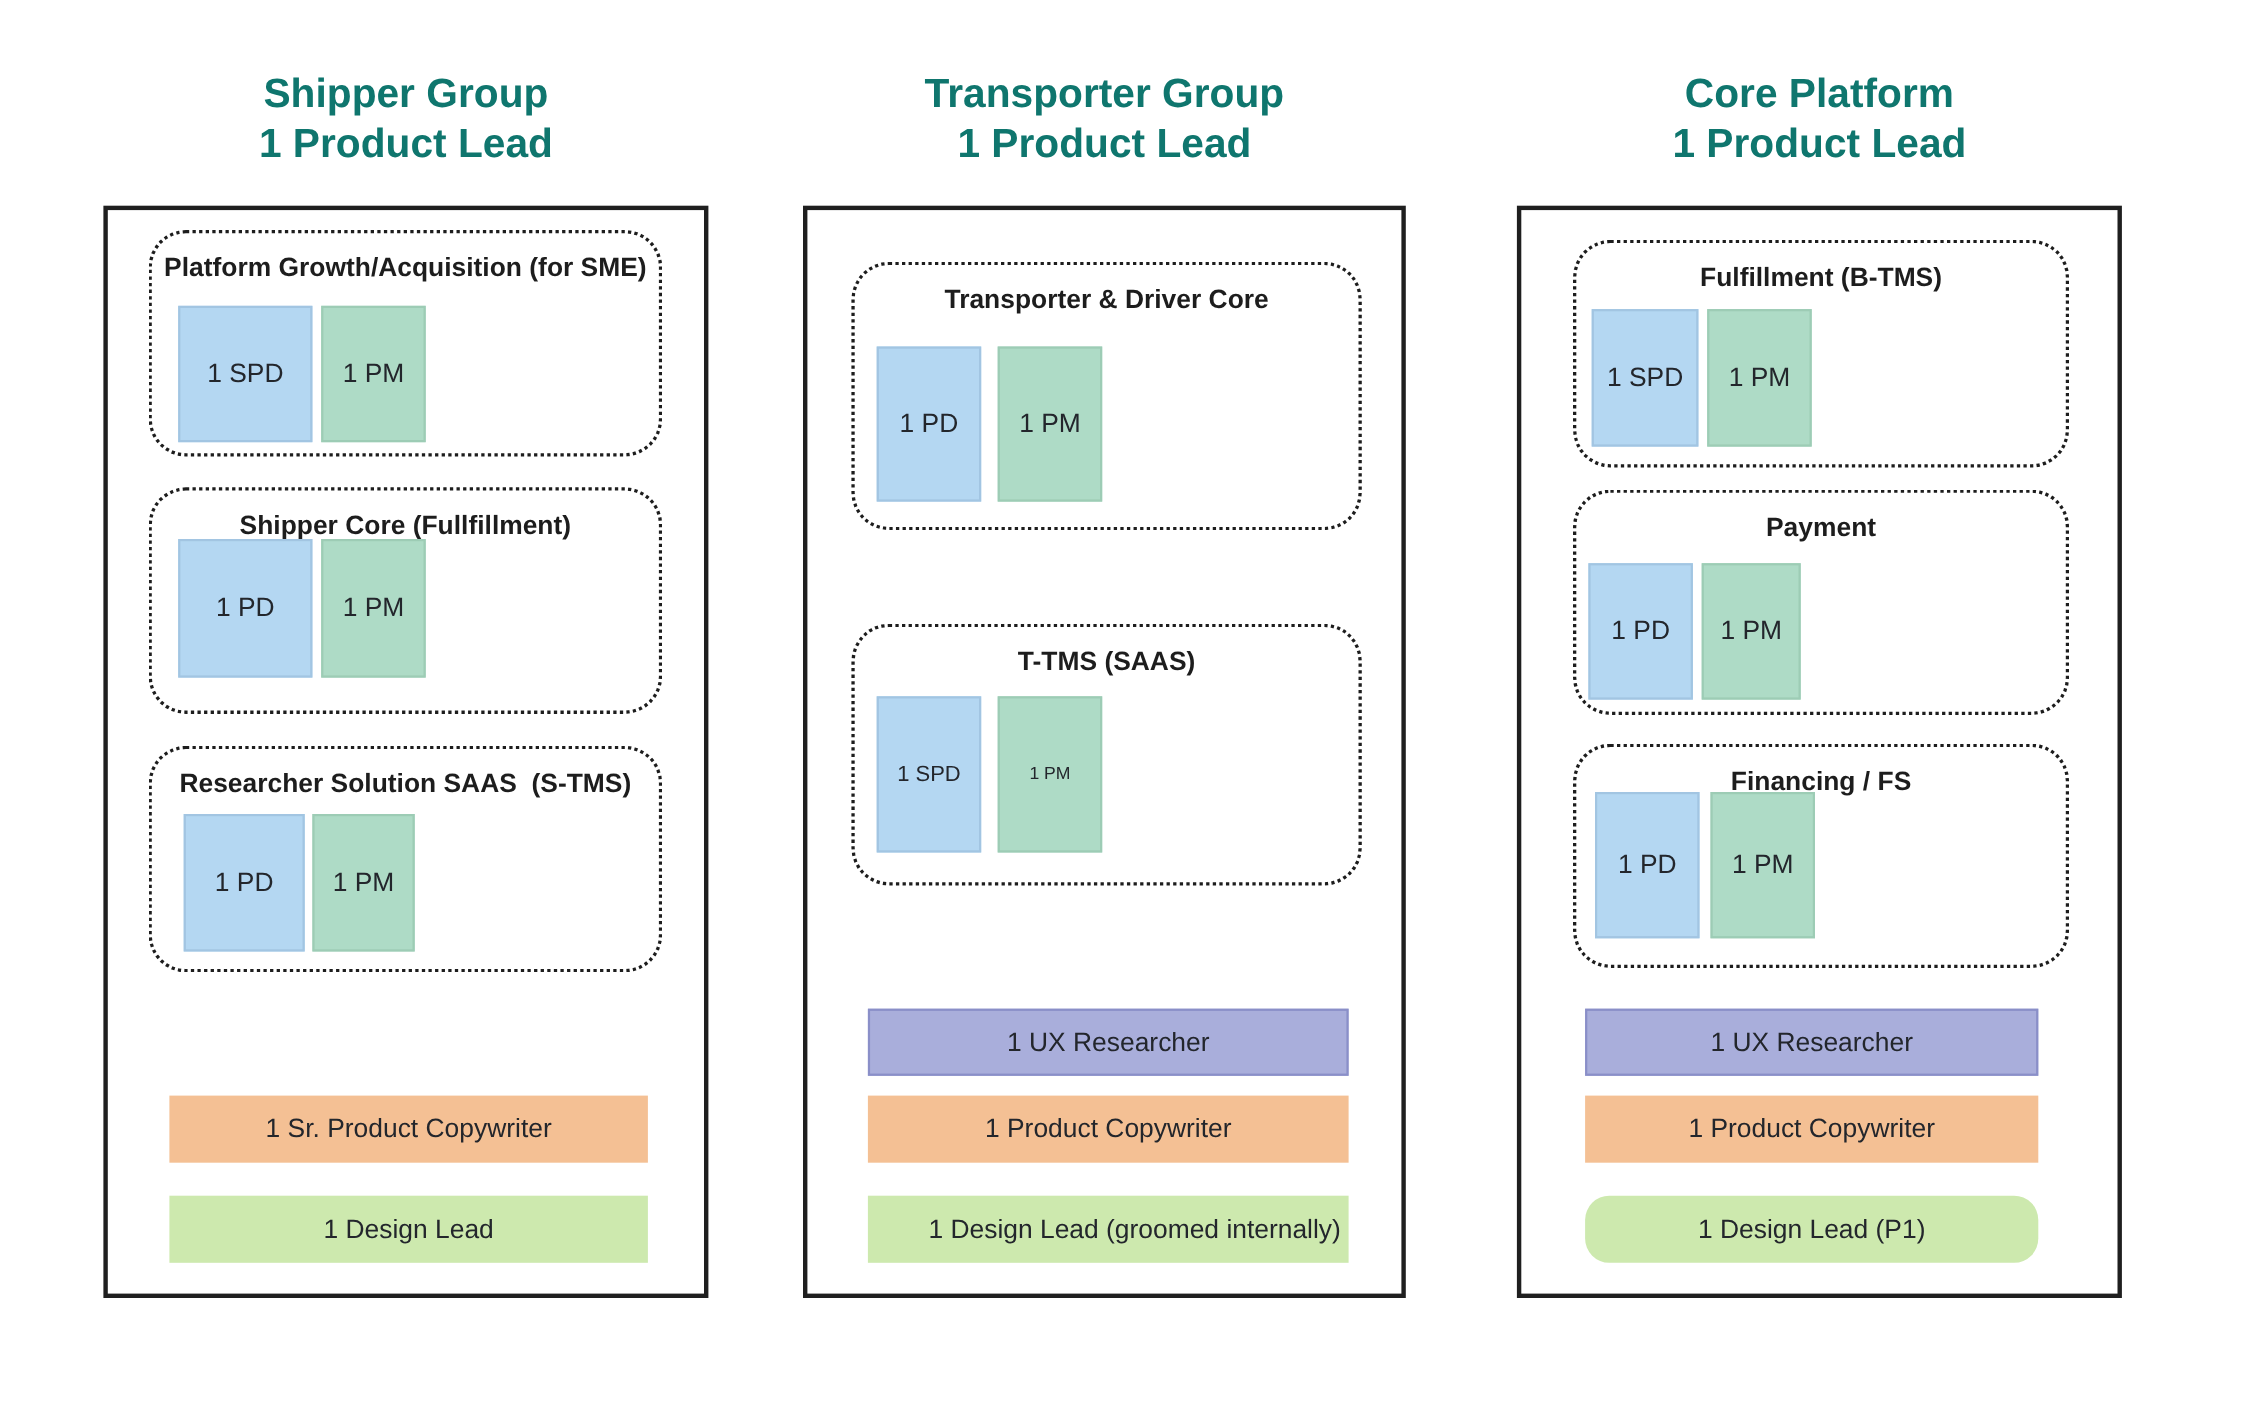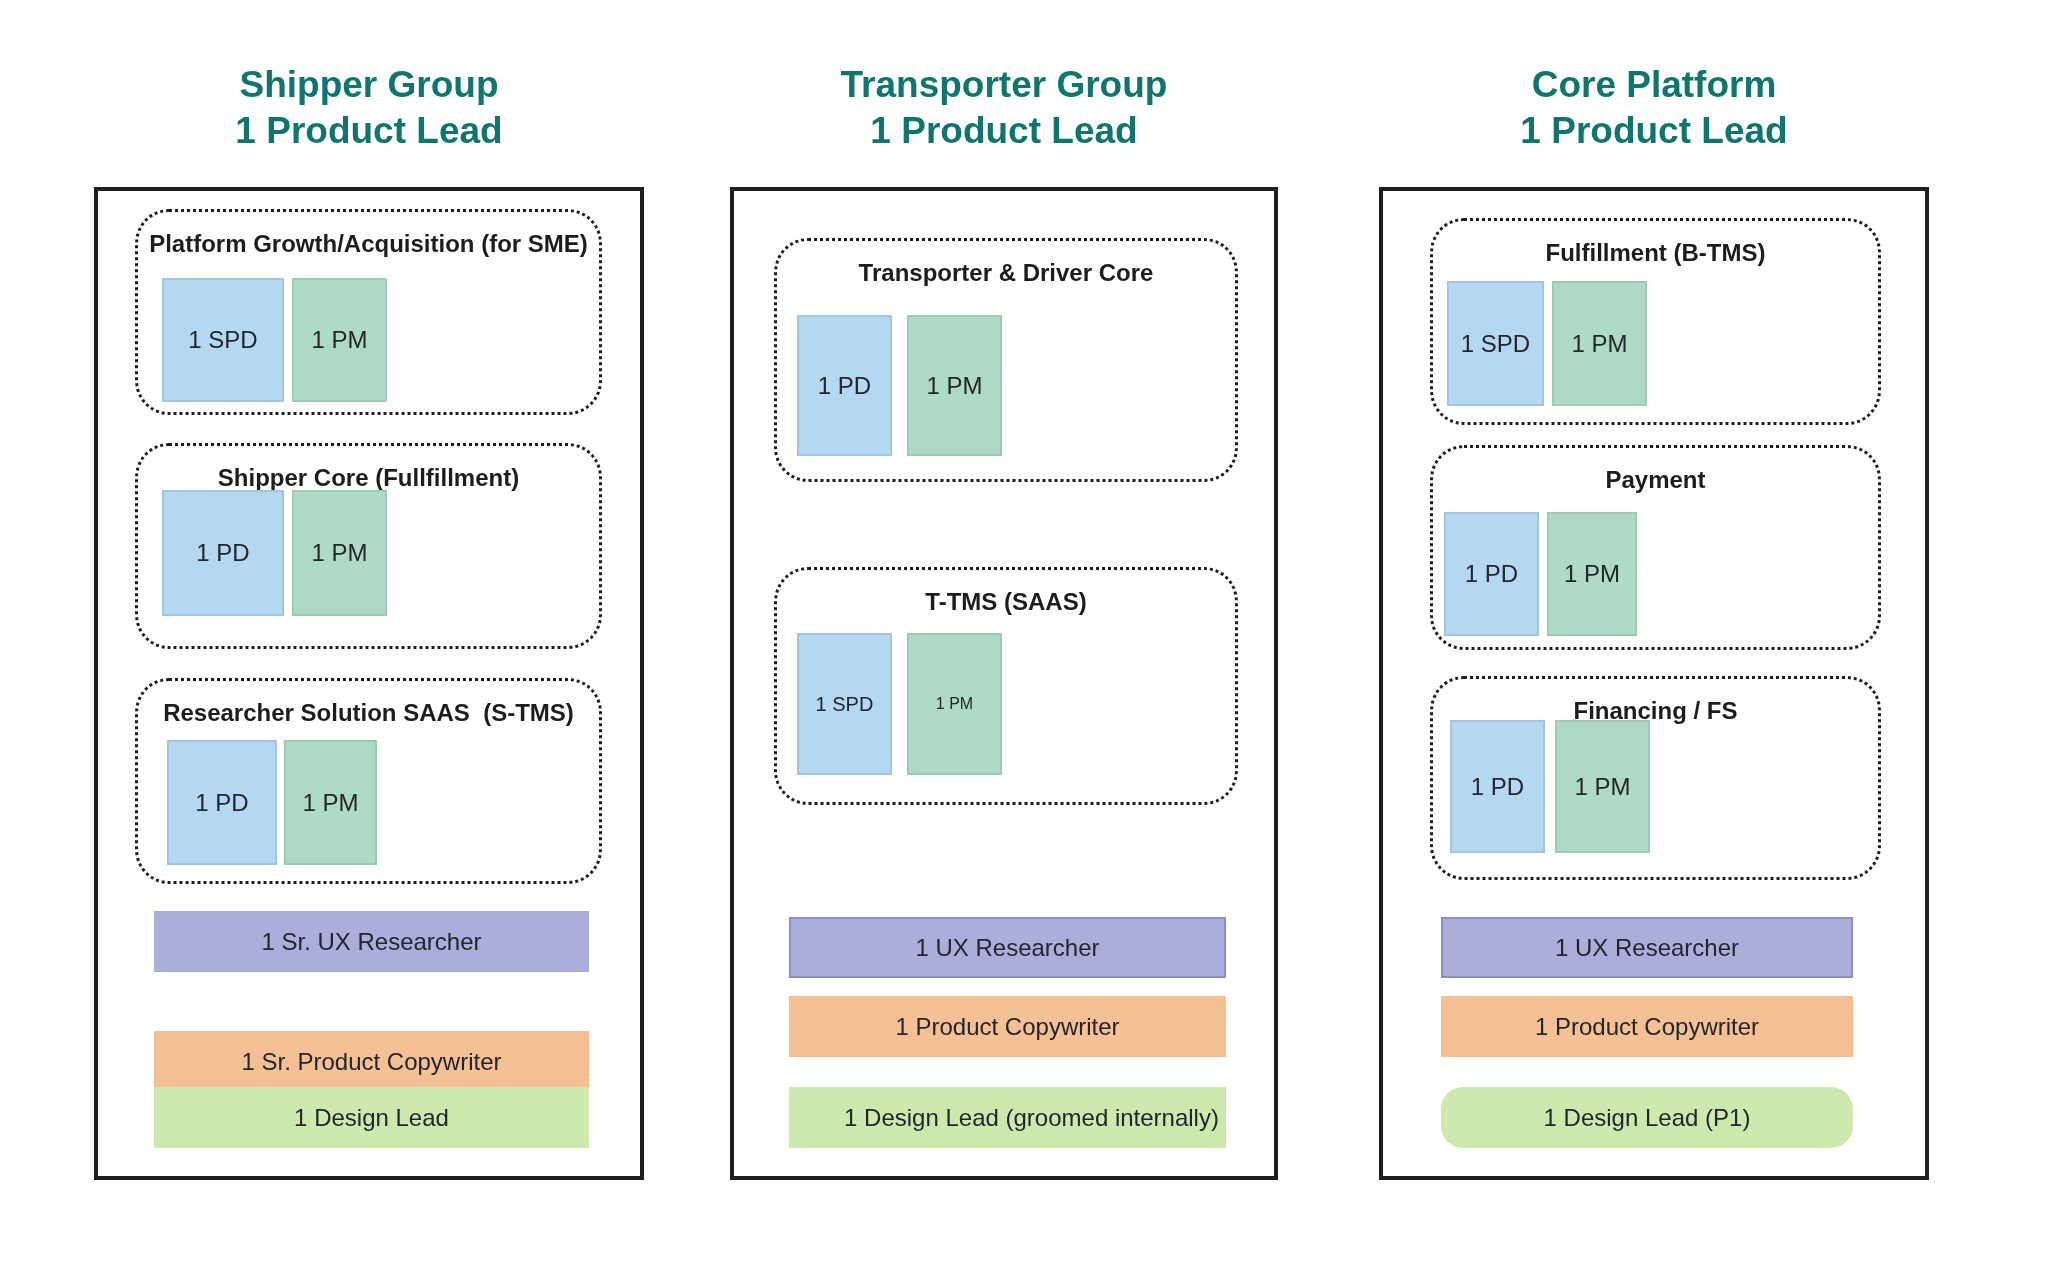--- a/index.html
+++ b/index.html
@@ -116,21 +116,21 @@
     justify-content: center;
     font-size: 24px;
     color: #23262c;
     box-sizing: border-box;
   }
   .c1 .bar { left: 56px; width: 435px; height: 61px; }
   .c2 .bar { left: 55px; width: 437px; height: 61px; }
   .c3 .bar { left: 58px; width: 412px; height: 61px; }
 
   .c1 .bar1 { top: 720px; background: #a9aedb; }
-  .c1 .bar2 { top: 840px; background: #f4c094; text-align: right; }
+  .c1 .bar2 { top: 805px; background: #f4c094; text-align: right; }
   .c1 .bar3 { top: 896px; background: #cde9ae; }
 
   .c2 .bar1 { top: 726px; background: #a9aedb; border: 2px solid #8a8fc8; }
   .c2 .bar2 { top: 805px; background: #f4c094; }
   .c2 .bar3 { top: 896px; background: #cde9ae; padding-left: 48px; }
 
   .c3 .bar1 { top: 726px; background: #a9aedb; border: 2px solid #8a8fc8; }
   .c3 .bar2 { top: 805px; background: #f4c094; }
   .c3 .bar3 { top: 896px; background: #cde9ae; border-radius: 22px; }
 </style>
@@ -161,21 +161,20 @@
     <div class="team team2">
       <div class="team-label">Shipper Core (Fullfillment)</div>
       <div class="member blue">1 PD</div>
       <div class="member green">1 PM</div>
     </div>
     <div class="team team3">
       <div class="team-label">Researcher Solution SAAS  (S-TMS)</div>
       <div class="member blue">1 PD</div>
       <div class="member green">1 PM</div>
     </div>
-    <div class="bar bar1">1 Sr. UX Researcher</div>
     <div class="bar bar2">1 Sr. Product Copywriter</div>
     <div class="bar bar3">1 Design Lead</div>
   </div>
 
   <div class="panel c2">
     <div class="team team1">
       <div class="team-label">Transporter &amp; Driver Core</div>
       <div class="member blue">1 PD</div>
       <div class="member green">1 PM</div>
     </div>

